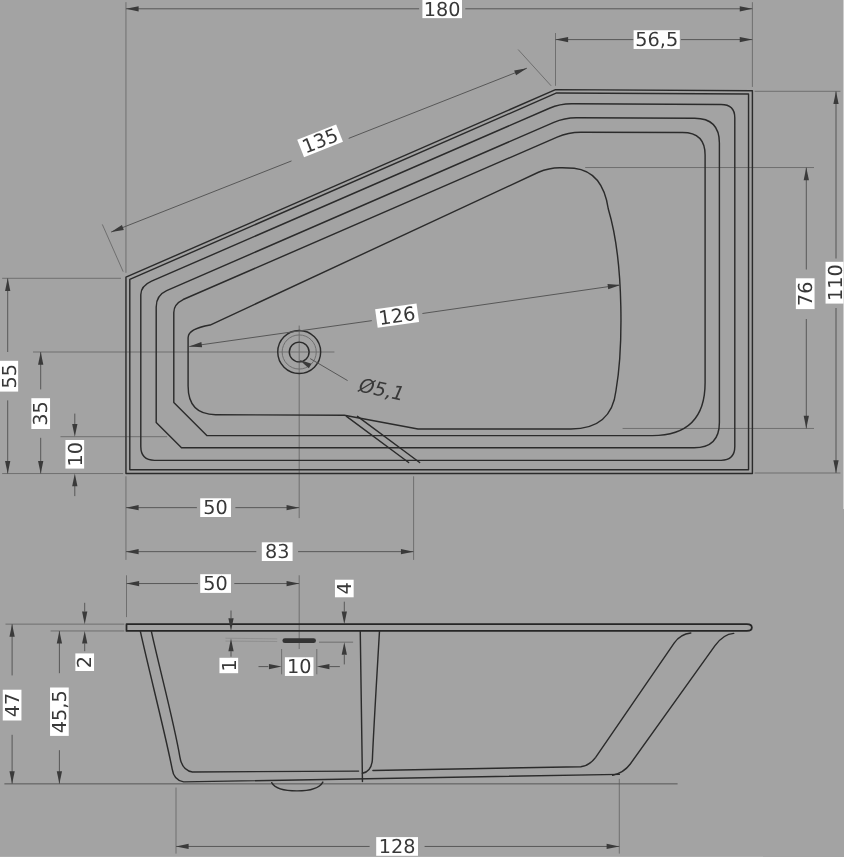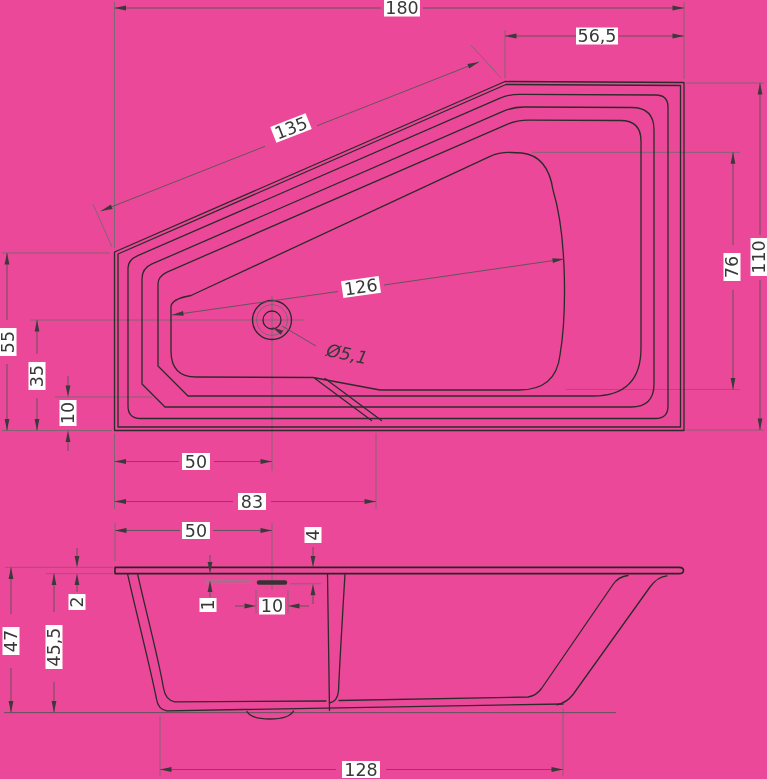--- a/index.html
+++ b/index.html
@@ -1,16 +1,16 @@
 <!DOCTYPE html>
 <html><head>
 <meta charset="utf-8">
 <style>
   html,body{margin:0;padding:0;background:#ffffff;}
-  .stage{position:relative;width:767px;height:779px;background:#ec4899;overflow:hidden;}
+  .stage{position:relative;width:767px;height:779px;background:#a3a3a3;overflow:hidden;}
   svg{display:block;}
   .ln{stroke:#2b2b2b;stroke-width:1.3;fill:none;stroke-linejoin:round;stroke-linecap:round;}
   .lnb{stroke:#262626;stroke-width:1.6;fill:none;stroke-linejoin:round;}
   .thin{stroke:#6b6b6b;stroke-width:0.85;fill:none;stroke-linecap:butt;}
   .dim{stroke:#565656;stroke-width:0.9;fill:none;stroke-linecap:butt;}
   .ah{fill:#3a3a3a;stroke:none;}
   .lbl{font-family:"DejaVu Sans",sans-serif;font-size:17.5px;fill:#383838;}
   .mask{fill:#ffffff;stroke:none;}
   .slot{stroke:#333;stroke-width:4.5;stroke-linecap:round;}
   .hair{stroke:#8a8a8a;stroke-width:0.7;fill:none;}

